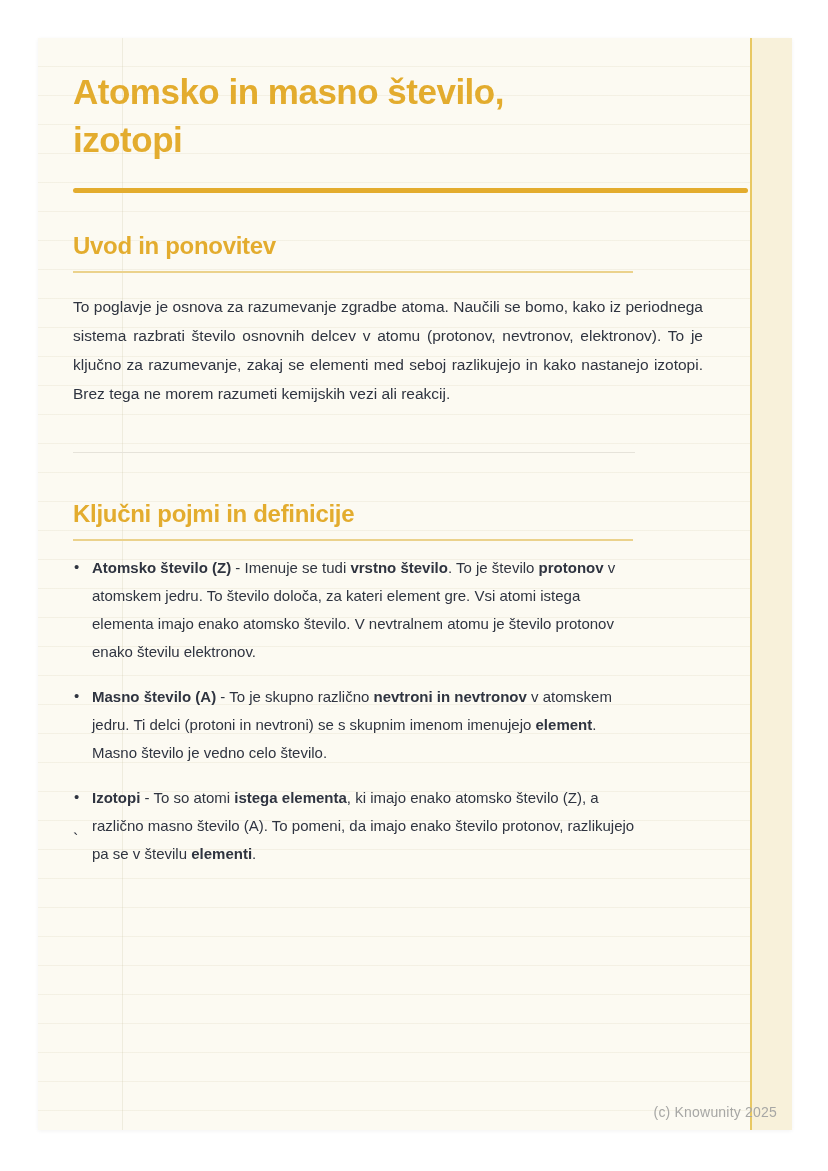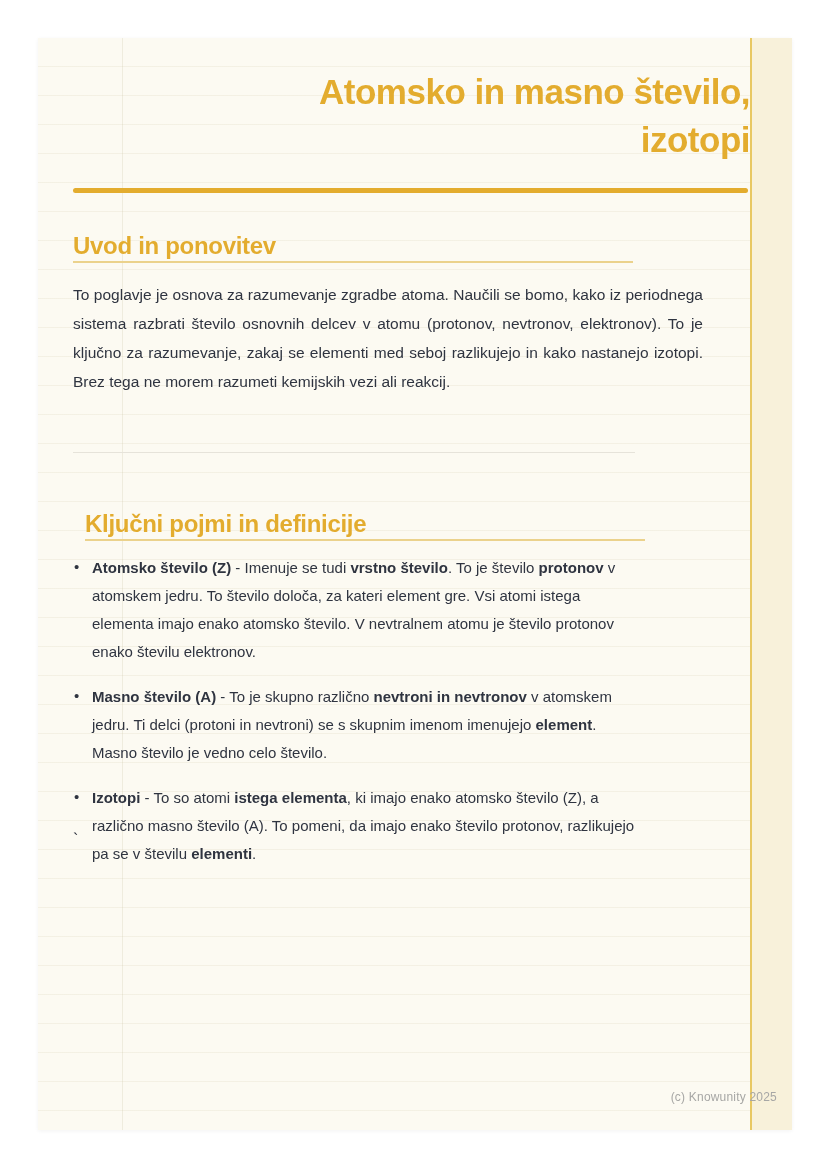--- a/index.html
+++ b/index.html
@@ -24,51 +24,51 @@
   }
   .side-band {
     position:absolute; top:0; right:0; width:42px; height:100%;
     background:#F8F1DA; border-left:2px solid #E8C863;
   }
 
   .content { position:absolute; left:35px; top:0; width:677px; }
 
   .title { position:absolute; top:30px; left:0; width:677px;
            color:#E3AC2E; font-weight:700; font-size:35px; line-height:48px;
-           letter-spacing:-0.5px;text-align:right; }
+           letter-spacing:-0.5px; }
   .title-rule { position:absolute; top:150px; left:0; width:675px; height:5px;
                 background:#E3AC2E; border-radius:3px; }
 
   .section-heading { position:absolute; left:0; width:560px;
                      color:#E3AC2E; font-weight:700; font-size:24px; line-height:31px;
                      letter-spacing:-0.3px;
-                     border-bottom:2px solid #EBD28C; }
+                     padding-bottom:10px; border-bottom:2px solid #EBD28C; }
   .heading-uvod    { top:192px; }
-  .heading-kljucni { top:470px;margin-left:12px; }
+  .heading-kljucni { top:460px; }
 
-  .para { position:absolute; top:242px; left:0; width:630px;
+  .para { position:absolute; top:254px; left:0; width:630px;
           color:#2F3440; font-size:15.5px; line-height:29px;
           text-align:justify; }
 
   .divider { position:absolute; top:414px; left:0; width:562px; height:1px;
              background:#E6E3DA; }
 
   .bullets { position:absolute; top:516px; left:0; width:630px; list-style:none; }
   .bullets li { position:relative; padding-left:19px; max-width:572px;
                 color:#2F3440; font-size:15px; line-height:28px; }
   .bullets li + li { margin-top:17px; }
   .bullets li .dot { position:absolute; left:1px; top:-1px; color:#2F3440;
                      font-size:15px; }
   .b { font-weight:700; }
 
   .stray { position:absolute; top:792px; left:0; color:#2F3440;
            font-size:16px; line-height:20px; }
 
-  .footer { position:absolute; right:15px; bottom:26px; z-index:2;
-            color:#A7A7A5; font-size:12px; letter-spacing:0.2px; }
+  .footer { position:absolute; right:15px; bottom:10px; z-index:2;
+            color:#A7A7A5; font-size:14px; letter-spacing:0.2px; }
 </style>
 </head>
 <body>
 
 <div class="page">
   <div class="margin-line"></div>
   <div class="side-band"></div>
 
   <div class="content">
 

